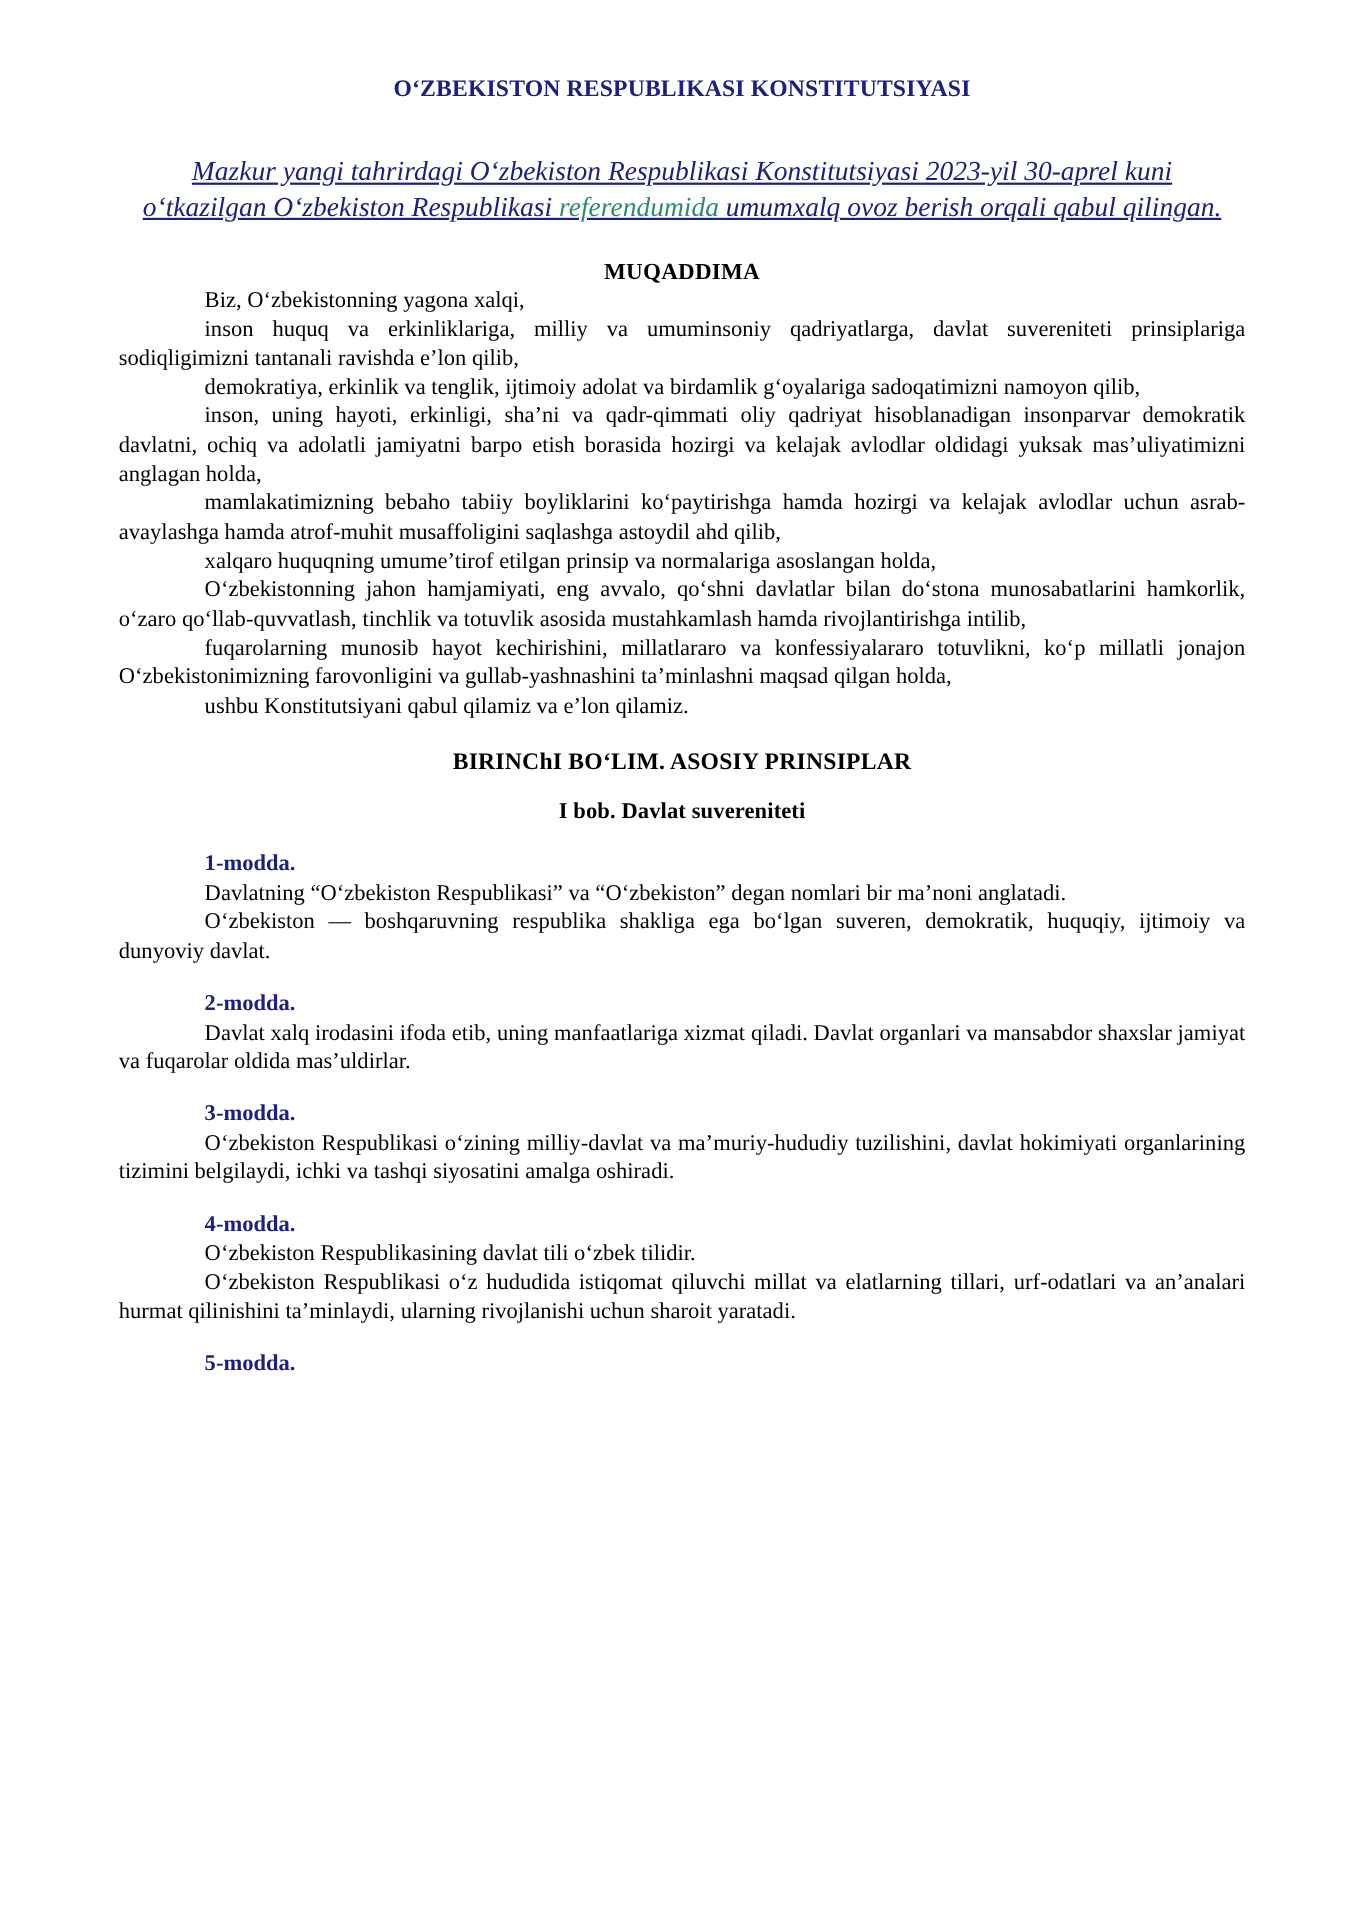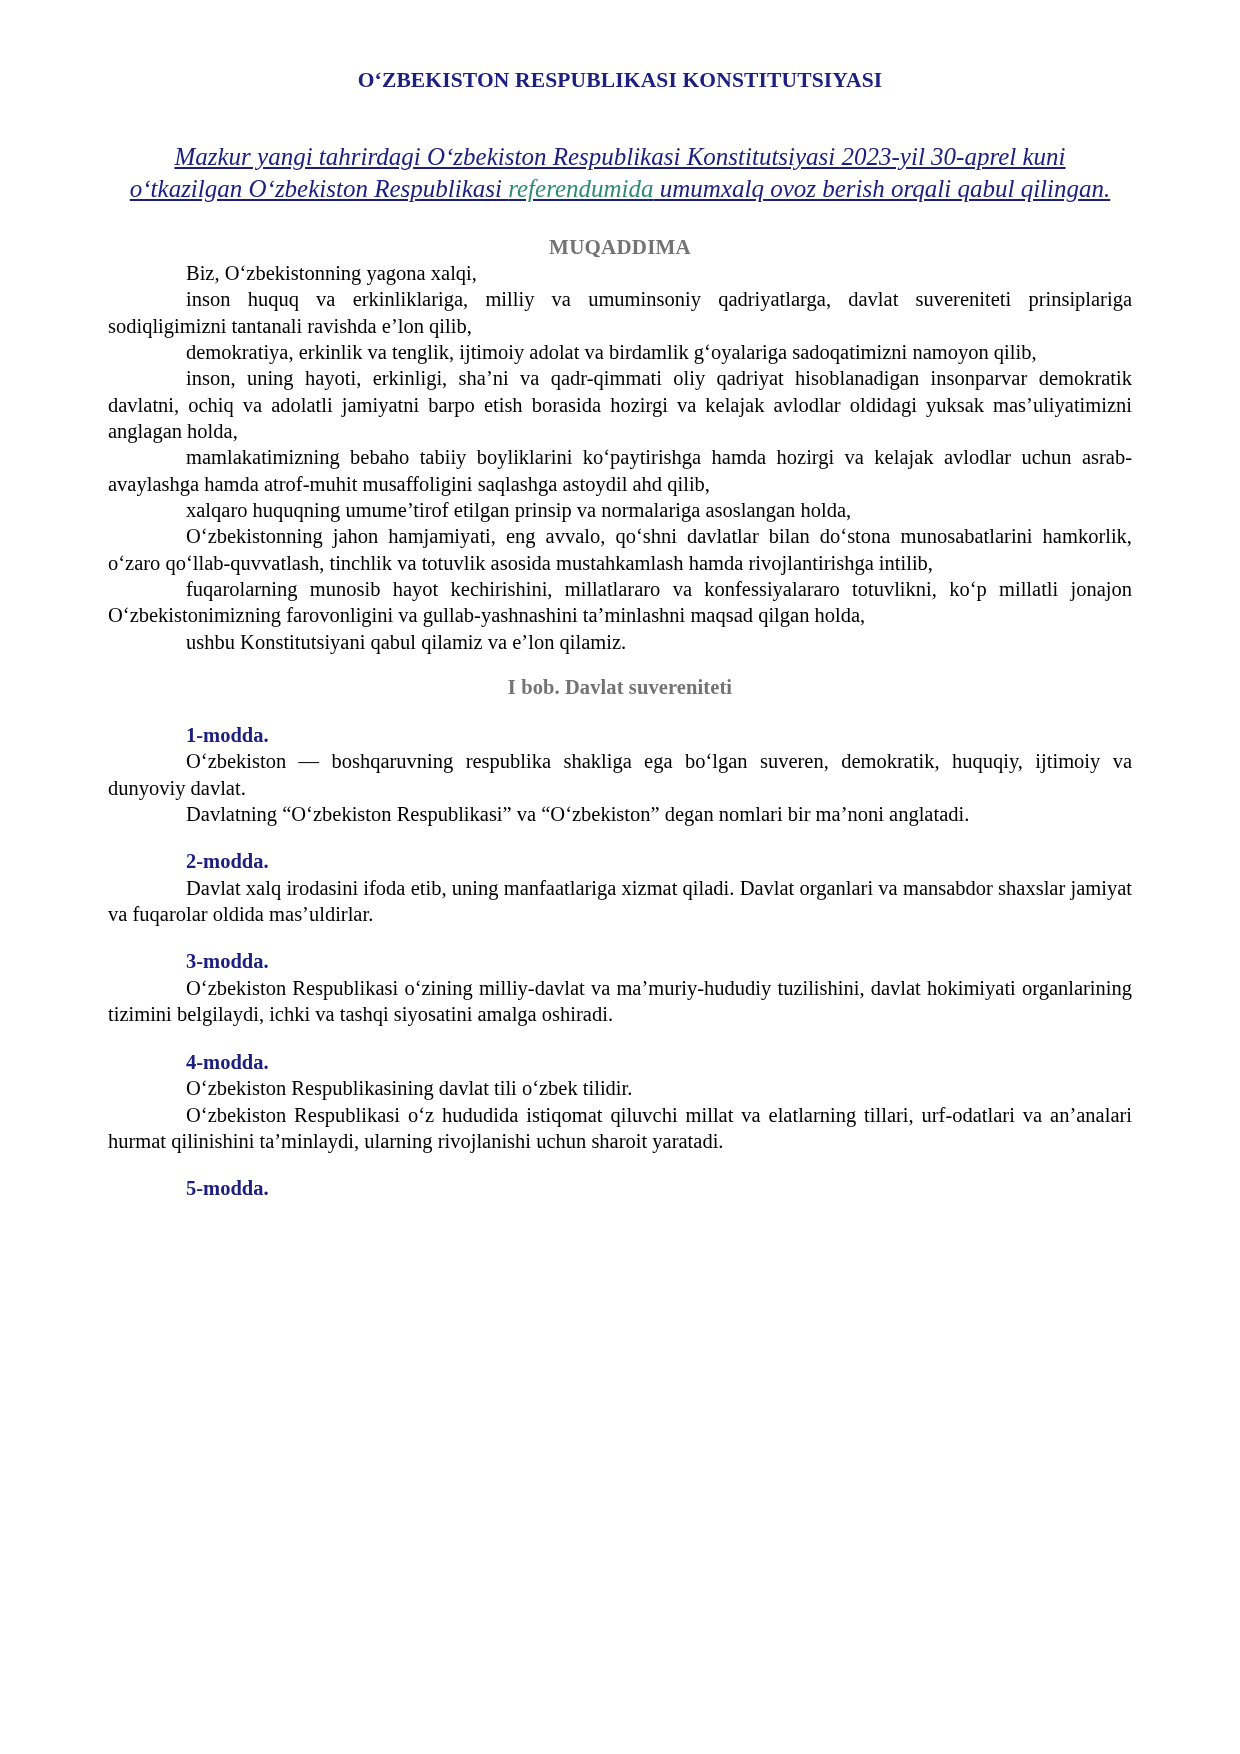--- a/index.html
+++ b/index.html
@@ -42,21 +42,21 @@
     margin: 47px 18px 0 18px;
     text-decoration: underline;
   }
   .subtitle .green {
     color: #2e8b72;
   }
 
   .heading-center {
     text-align: center;
     font-weight: bold;
-    color: #737373;
+    color: #000000;
     line-height: 1.25;
   }
   .h-muqaddima {
     font-size: 21px;
     margin: 28px 0 0 0;
     letter-spacing: 0.2px;
   }
   .h-bolim {
     font-size: 21.5px;
     margin: 24px 0 0 0;
@@ -106,26 +106,27 @@
   <p class="body">Biz, O‘zbekistonning yagona xalqi,</p>
   <p class="body">inson huquq va erkinliklariga, milliy va umuminsoniy qadriyatlarga, davlat suvereniteti prinsiplariga sodiqligimizni tantanali ravishda e’lon qilib,</p>
   <p class="body">demokratiya, erkinlik va tenglik, ijtimoiy adolat va birdamlik g‘oyalariga sadoqatimizni namoyon qilib,</p>
   <p class="body">inson, uning hayoti, erkinligi, sha’ni va qadr-qimmati oliy qadriyat hisoblanadigan insonparvar demokratik davlatni, ochiq va adolatli jamiyatni barpo etish borasida hozirgi va kelajak avlodlar oldidagi yuksak mas’uliyatimizni anglagan holda,</p>
   <p class="body">mamlakatimizning bebaho tabiiy boyliklarini ko‘paytirishga hamda hozirgi va kelajak avlodlar uchun asrab-avaylashga hamda atrof-muhit musaffoligini saqlashga astoydil ahd qilib,</p>
   <p class="body">xalqaro huquqning umume’tirof etilgan prinsip va normalariga asoslangan holda,</p>
   <p class="body">O‘zbekistonning jahon hamjamiyati, eng avvalo, qo‘shni davlatlar bilan do‘stona munosabatlarini hamkorlik, o‘zaro qo‘llab-quvvatlash, tinchlik va totuvlik asosida mustahkamlash hamda rivojlantirishga intilib,</p>
   <p class="body">fuqarolarning munosib hayot kechirishini, millatlararo va konfessiyalararo totuvlikni, ko‘p millatli jonajon O‘zbekistonimizning farovonligini va gullab-yashnashini ta’minlashni maqsad qilgan holda,</p>
   <p class="body">ushbu Konstitutsiyani qabul qilamiz va e’lon qilamiz.</p>
 
+  <div class="heading-center h-bolim">BIRINChI BO‘LIM. ASOSIY PRINSIPLAR</div>
 
   <div class="heading-center h-bob">I bob. Davlat suvereniteti</div>
 
   <div class="art-head">1-modda.</div>
+  <p class="body">Davlatning “O‘zbekiston Respublikasi” va “O‘zbekiston” degan nomlari bir ma’noni anglatadi.</p>
   <p class="body">O‘zbekiston — boshqaruvning respublika shakliga ega bo‘lgan suveren, demokratik, huquqiy, ijtimoiy va dunyoviy davlat.</p>
-  <p class="body">Davlatning “O‘zbekiston Respublikasi” va “O‘zbekiston” degan nomlari bir ma’noni anglatadi.</p>
 
   <div class="art-head">2-modda.</div>
   <p class="body">Davlat xalq irodasini ifoda etib, uning manfaatlariga xizmat qiladi. Davlat organlari va mansabdor shaxslar jamiyat va fuqarolar oldida mas’uldirlar.</p>
 
   <div class="art-head">3-modda.</div>
   <p class="body">O‘zbekiston Respublikasi o‘zining milliy-davlat va ma’muriy-hududiy tuzilishini, davlat hokimiyati organlarining tizimini belgilaydi, ichki va tashqi siyosatini amalga oshiradi.</p>
 
   <div class="art-head">4-modda.</div>
   <p class="body">O‘zbekiston Respublikasining davlat tili o‘zbek tilidir.</p>
   <p class="body">O‘zbekiston Respublikasi o‘z hududida istiqomat qiluvchi millat va elatlarning tillari, urf-odatlari va an’analari hurmat qilinishini ta’minlaydi, ularning rivojlanishi uchun sharoit yaratadi.</p>

